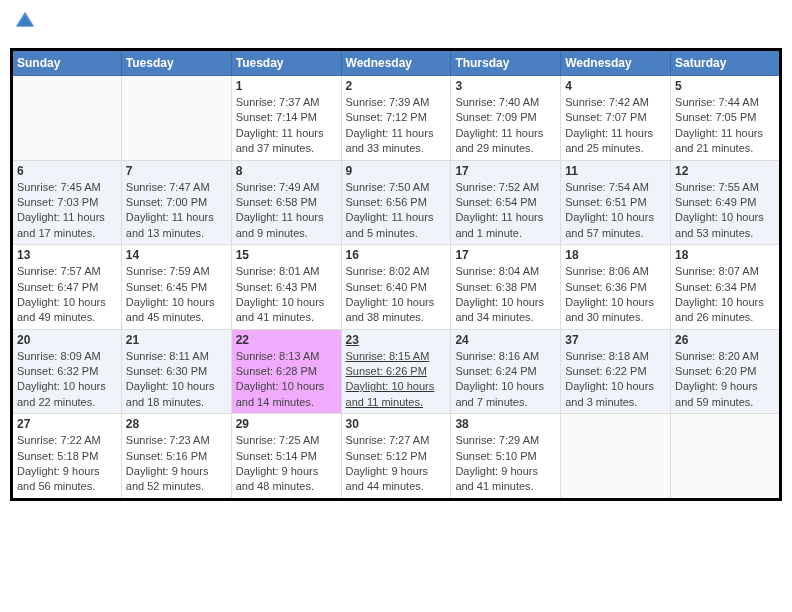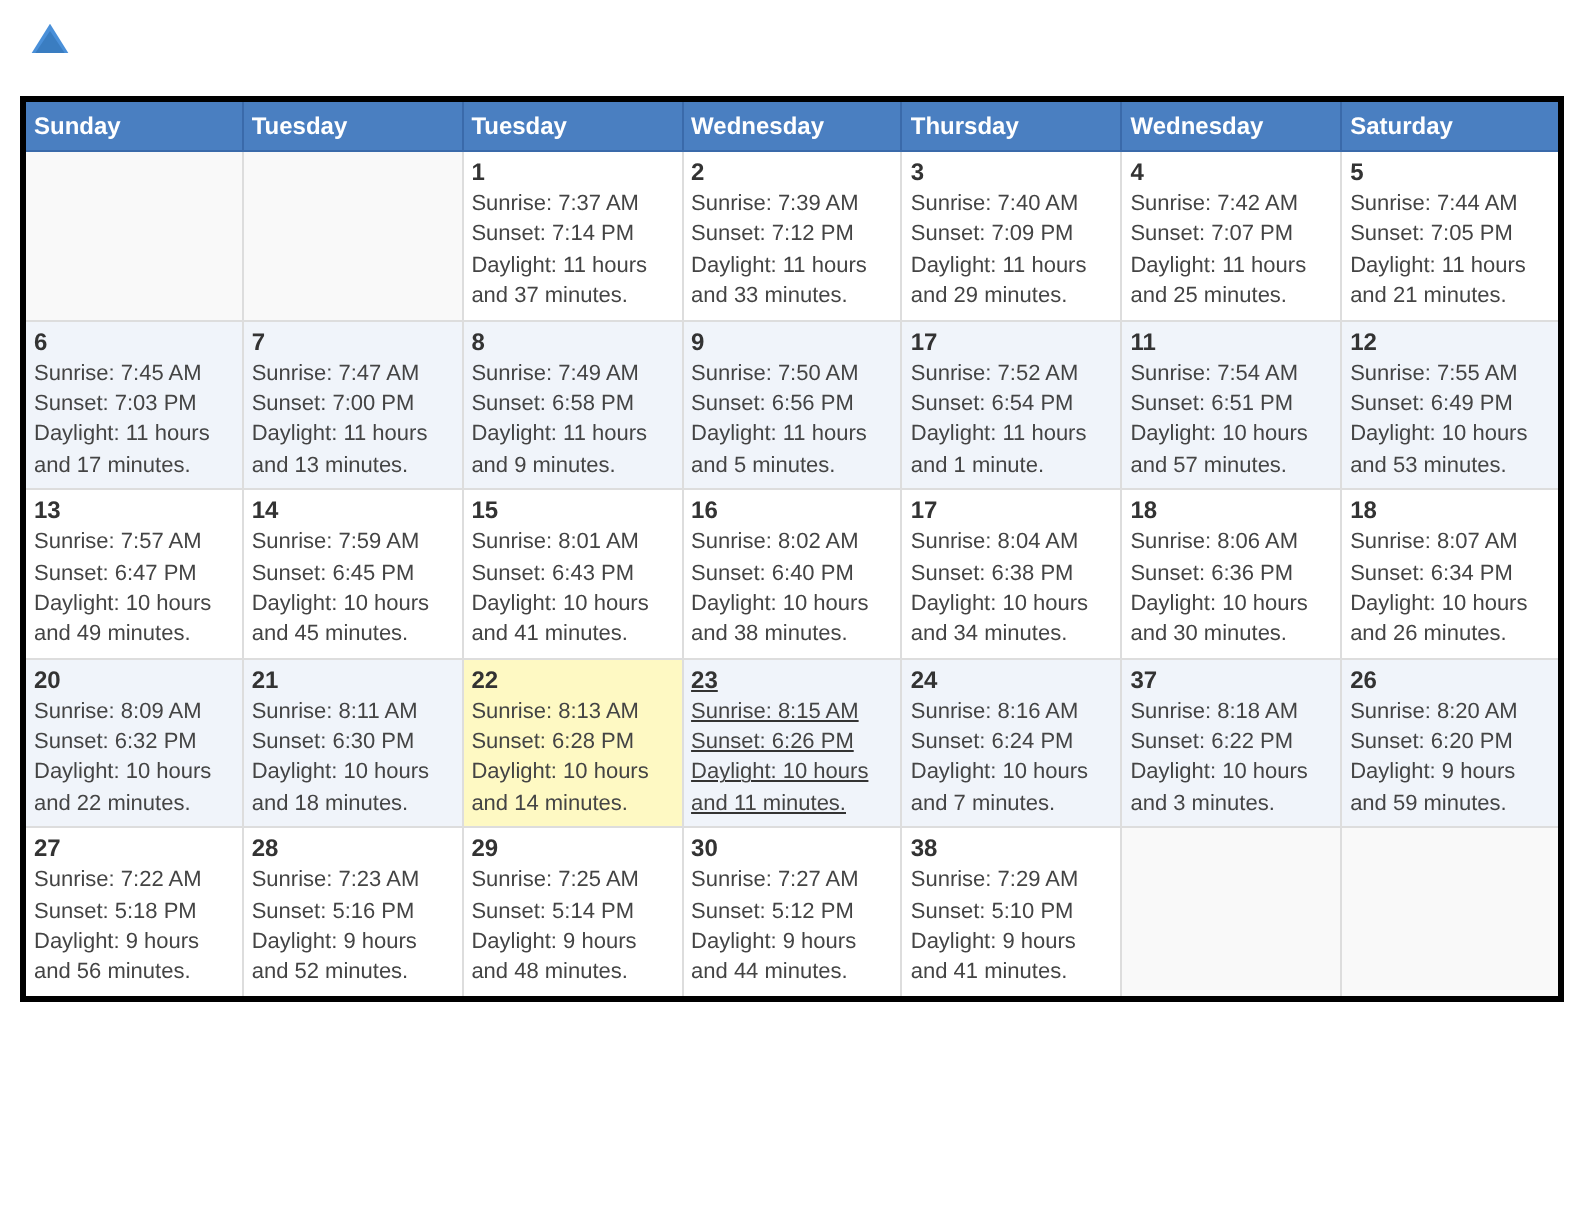--- a/index.html
+++ b/index.html
@@ -220,21 +220,21 @@
       </tr>
       <tr>
         <td style="background: rgb(240, 244, 250);">
           <div class="day-number">20</div>
           <div class="day-info">Sunrise: 8:09 AM<br>Sunset: 6:32 PM<br>Daylight: 10 hours and 22 minutes.</div>
         </td>
         <td style="background: rgb(240, 244, 250);">
           <div class="day-number">21</div>
           <div class="day-info">Sunrise: 8:11 AM<br>Sunset: 6:30 PM<br>Daylight: 10 hours and 18 minutes.</div>
         </td>
-        <td style="background: #fef9c3;">
+        <td style="background: #f0abfc;">
           <div class="day-number">22</div>
           <div class="day-info">Sunrise: 8:13 AM<br>Sunset: 6:28 PM<br>Daylight: 10 hours and 14 minutes.</div>
         </td>
         <td style="background: rgb(240, 244, 250); text-decoration: underline;">
           <div class="day-number">23</div>
           <div class="day-info">Sunrise: 8:15 AM<br>Sunset: 6:26 PM<br>Daylight: 10 hours and 11 minutes.</div>
         </td>
         <td style="background: rgb(240, 244, 250);">
           <div class="day-number">24</div>
           <div class="day-info">Sunrise: 8:16 AM<br>Sunset: 6:24 PM<br>Daylight: 10 hours and 7 minutes.</div>

